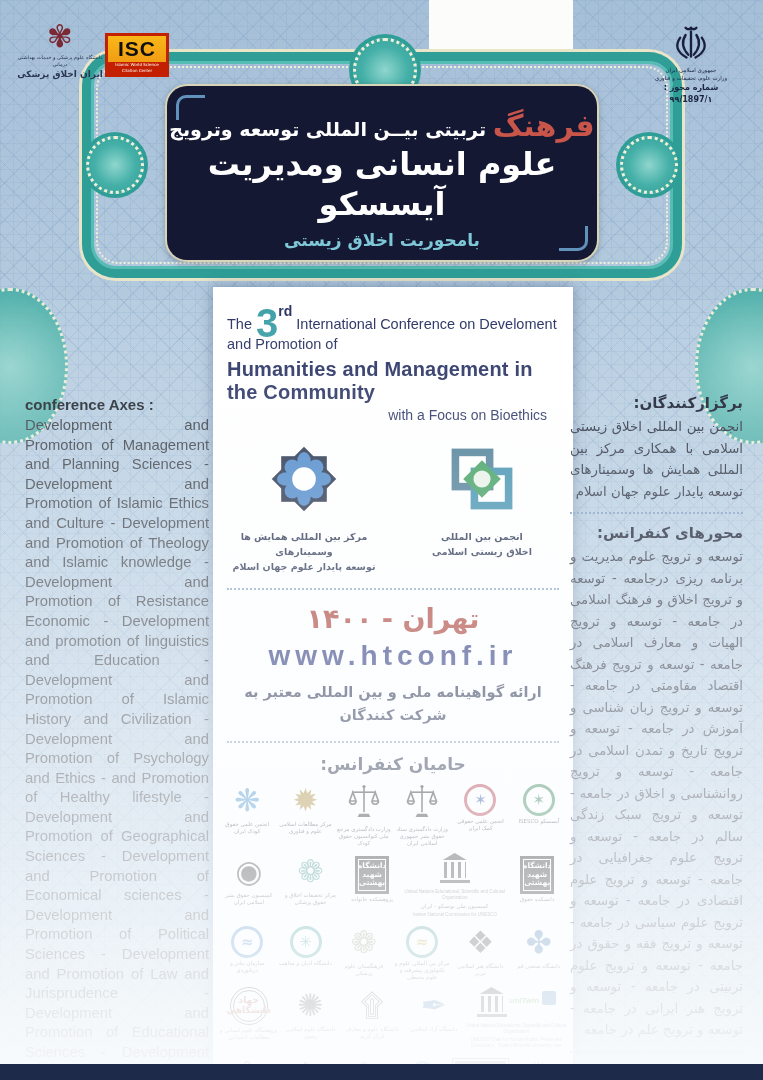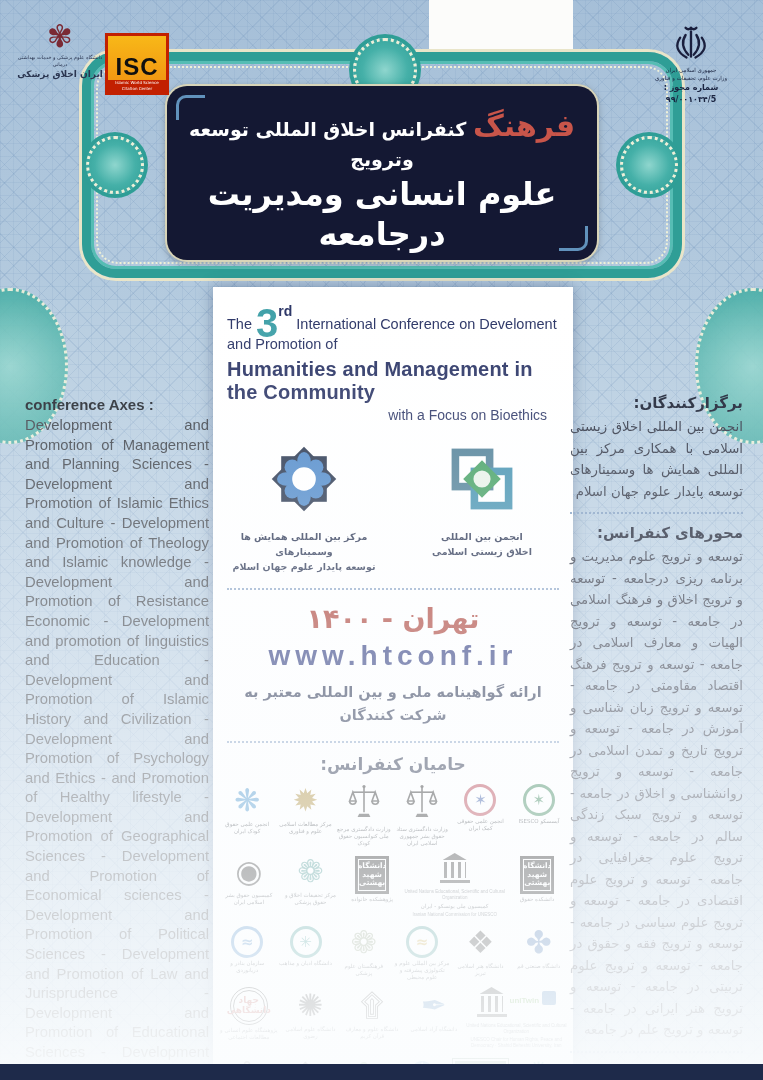--- a/index.html
+++ b/index.html
@@ -47,22 +47,22 @@
   .banner-l2{font-size:32px;font-weight:bold;line-height:40px;}
   .banner-l3{font-size:17px;font-weight:bold;color:#7fc8d8;margin-top:6px;}
 
   
   .medlogo{position:absolute;left:16px;top:18px;width:88px;text-align:center;color:#2a3550;}
   .medlogo-flower{font-size:31px;line-height:36px;color:#7a2a35;}
   .medlogo-l1{font-size:5px;line-height:7px;}
   .medlogo-l2{font-size:9px;font-weight:bold;line-height:13px;}
   .isc{position:absolute;left:105px;top:33px;width:64px;background:linear-gradient(180deg,#f8b818,#ef8f10);
     border:3px solid #c22000;text-align:center;box-sizing:border-box;}
-  .isc-text{font-size:24px;font-weight:bold;color:#101010;line-height:26px;letter-spacing:1px;
-    font-family:"Liberation Sans",sans-serif;margin-top:18px;}
+  .isc-text{font-size:21px;font-weight:bold;color:#101010;line-height:26px;letter-spacing:1px;
+    font-family:"Liberation Sans",sans-serif;}
   .isc-sub{font-size:4px;line-height:6px;background:#c22000;color:#fff;}
   .gov{position:absolute;right:24px;top:22px;width:96px;text-align:center;color:#1a2440;direction:rtl;}
   .gov svg{display:block;margin:0 auto;}
   .gov-l1{font-size:5.5px;line-height:8px;}
   .gov-l2{font-size:5.5px;line-height:8px;}
   .gov-l3{font-size:8px;font-weight:bold;line-height:12px;}
 
   
   .panel{position:absolute;left:213px;top:287px;width:360px;height:777px;background:#ffffff;
     box-shadow:0 0 14px rgba(50,70,110,.45);box-sizing:border-box;}
@@ -132,23 +132,24 @@
   <div class="orn-frame"></div>
   <div class="orn-medallion med-left"></div>
   <div class="orn-medallion med-right"></div>
   <div class="orn-medallion med-top"></div>
   <div class="blob blob-left"></div>
   <div class="blob blob-right"></div>
 
   <div class="navy-box">
     <div class="banner-l1">
       <span class="banner-accent">فرهنگ</span>
-      <span>کنفرانس اخلاق المللی توسعه وترویج</span>
+      <span>تربیتی بیــن المللی توسعه وترویج</span>
     </div>
-    <div class="banner-l2">علوم انسانی ومدیریت درجامعه</div>
+    <div class="banner-l2">علوم انسانی ومدیریت آیسسکو</div>
+    <div class="banner-l3">بامحوریت اخلاق زیستی</div>
   </div>
 
   <div class="medlogo">
     <div class="medlogo-flower">✾</div>
     <div class="medlogo-l1">دانشگاه علوم پزشکی و خدمات بهداشتی درمانی</div>
     <div class="medlogo-l2">ایران اخلاق پزشکی</div>
   </div>
   <div class="isc">
     <div class="isc-text">ISC</div>
     <div class="isc-sub">Islamic World Science Citation Center</div>
@@ -160,21 +161,21 @@
         <path d="M20 10 v28"></path>
         <path d="M14 14 q-7 11 3 22"></path>
         <path d="M26 14 q7 11 -3 22"></path>
         <path d="M8 17 q-9 13 7 22"></path>
         <path d="M32 17 q9 13 -7 22"></path>
         <path d="M14 6 q3 3 6 0 q3 3 6 0"></path>
       </g>
     </svg>
     <div class="gov-l1">جمهوری اسلامی ایران</div>
     <div class="gov-l2">وزارت علوم، تحقیقات و فناوری</div>
-    <div class="gov-l3">شماره مجوز : ۹۹/۰۰۱۰۳۴/5</div>
+    <div class="gov-l3">شماره مجوز : ۹۹/1897/۱</div>
   </div>
 
   <div class="panel">
     <div class="t-block">
       <div class="t1">
         <span>The</span>
         <span class="num">3</span><span class="ord">rd</span><span> International Conference on Develoment and Promotion of</span>
       </div>
       <div class="t2">Humanities and Management in the Community</div>
       <div class="t3">with a Focus on Bioethics</div>

